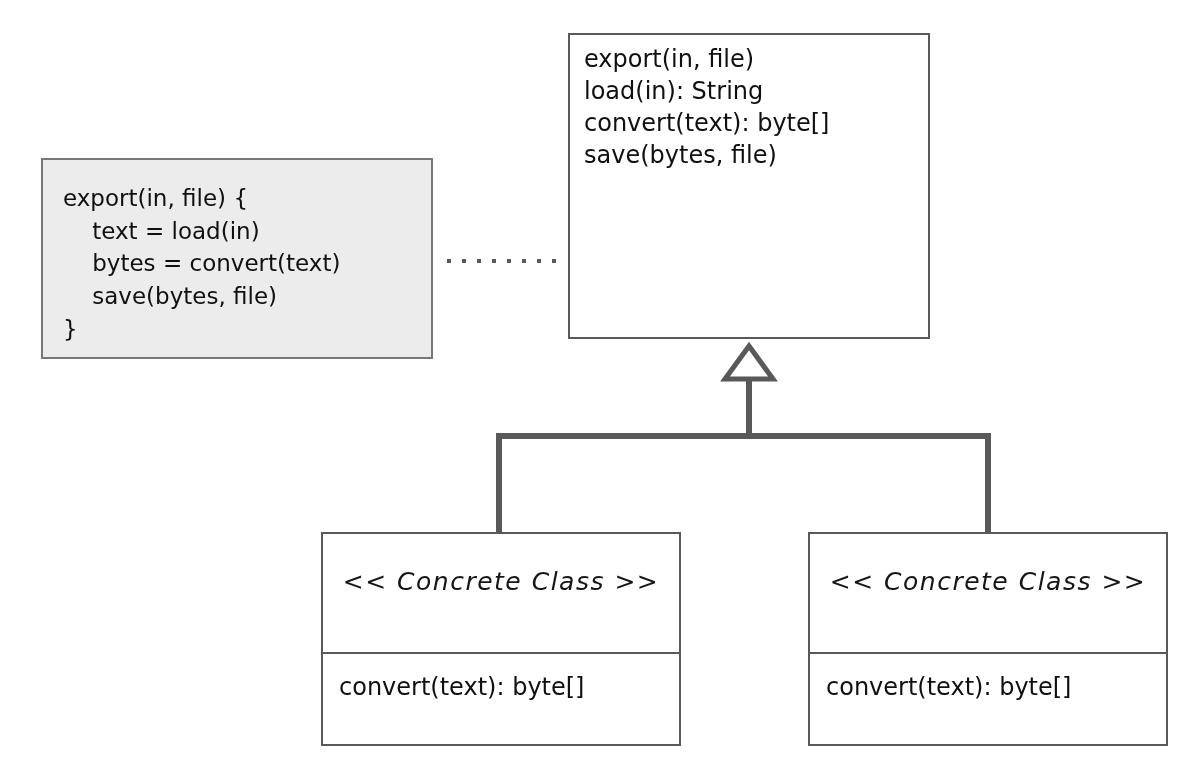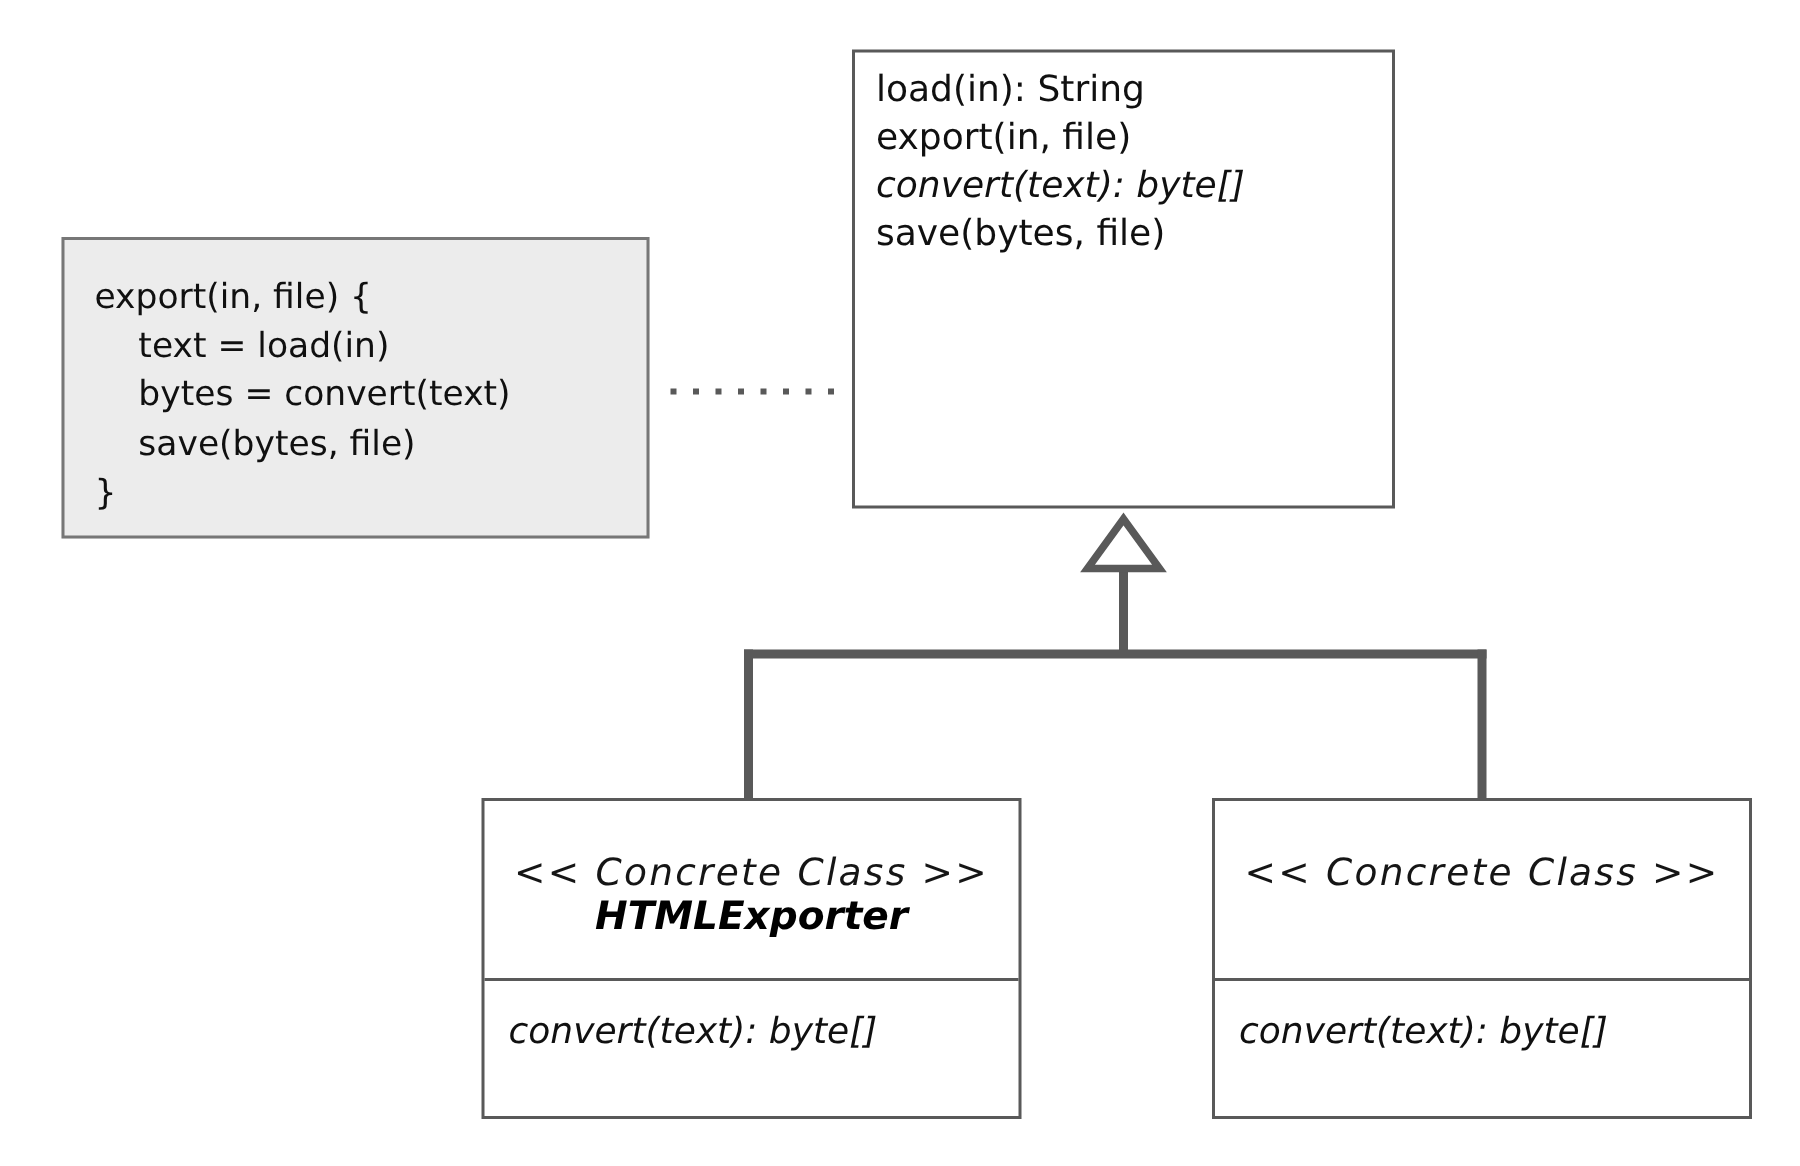--- a/index.html
+++ b/index.html
@@ -71,21 +71,20 @@
     white-space: nowrap;
   }
   .member {
     font-family: "DejaVu Sans", sans-serif;
     font-size: 24px;
     color: #101010;
     white-space: pre;
     line-height: 1.33;
   }
   .member.abstract-member {
-    font-style: italic;
   }
   .note-code {
     font-family: "DejaVu Sans", sans-serif;
     font-size: 23px;
     color: #101010;
     white-space: pre;
     line-height: 1.42;
   }
 
   
@@ -156,31 +155,30 @@
   <div class="uml-note" id="implementation-note">
     <div class="note-code">export(in, file) {
     text = load(in)
     bytes = convert(text)
     save(bytes, file)
 }</div>
   </div>
 
   <div class="uml-box" id="abstract-class">
     <div class="compartment" id="abstract-members">
+      <div class="member">export(in, file)</div>
       <div class="member">load(in): String</div>
-      <div class="member">export(in, file)</div>
       <div class="member abstract-member">convert(text): byte[]</div>
       <div class="member">save(bytes, file)</div>
     </div>
   </div>
 
   <div class="uml-box" id="html-exporter">
     <div class="compartment divided concrete-header">
       <div class="stereotype">&lt;&lt; Concrete Class &gt;&gt;</div>
-      <div class="classname">HTMLExporter</div>
     </div>
     <div class="compartment concrete-members">
       <div class="member abstract-member">convert(text): byte[]</div>
     </div>
   </div>
 
   <div class="uml-box" id="pdf-exporter">
     <div class="compartment divided concrete-header">
       <div class="stereotype">&lt;&lt; Concrete Class &gt;&gt;</div>
     </div>

